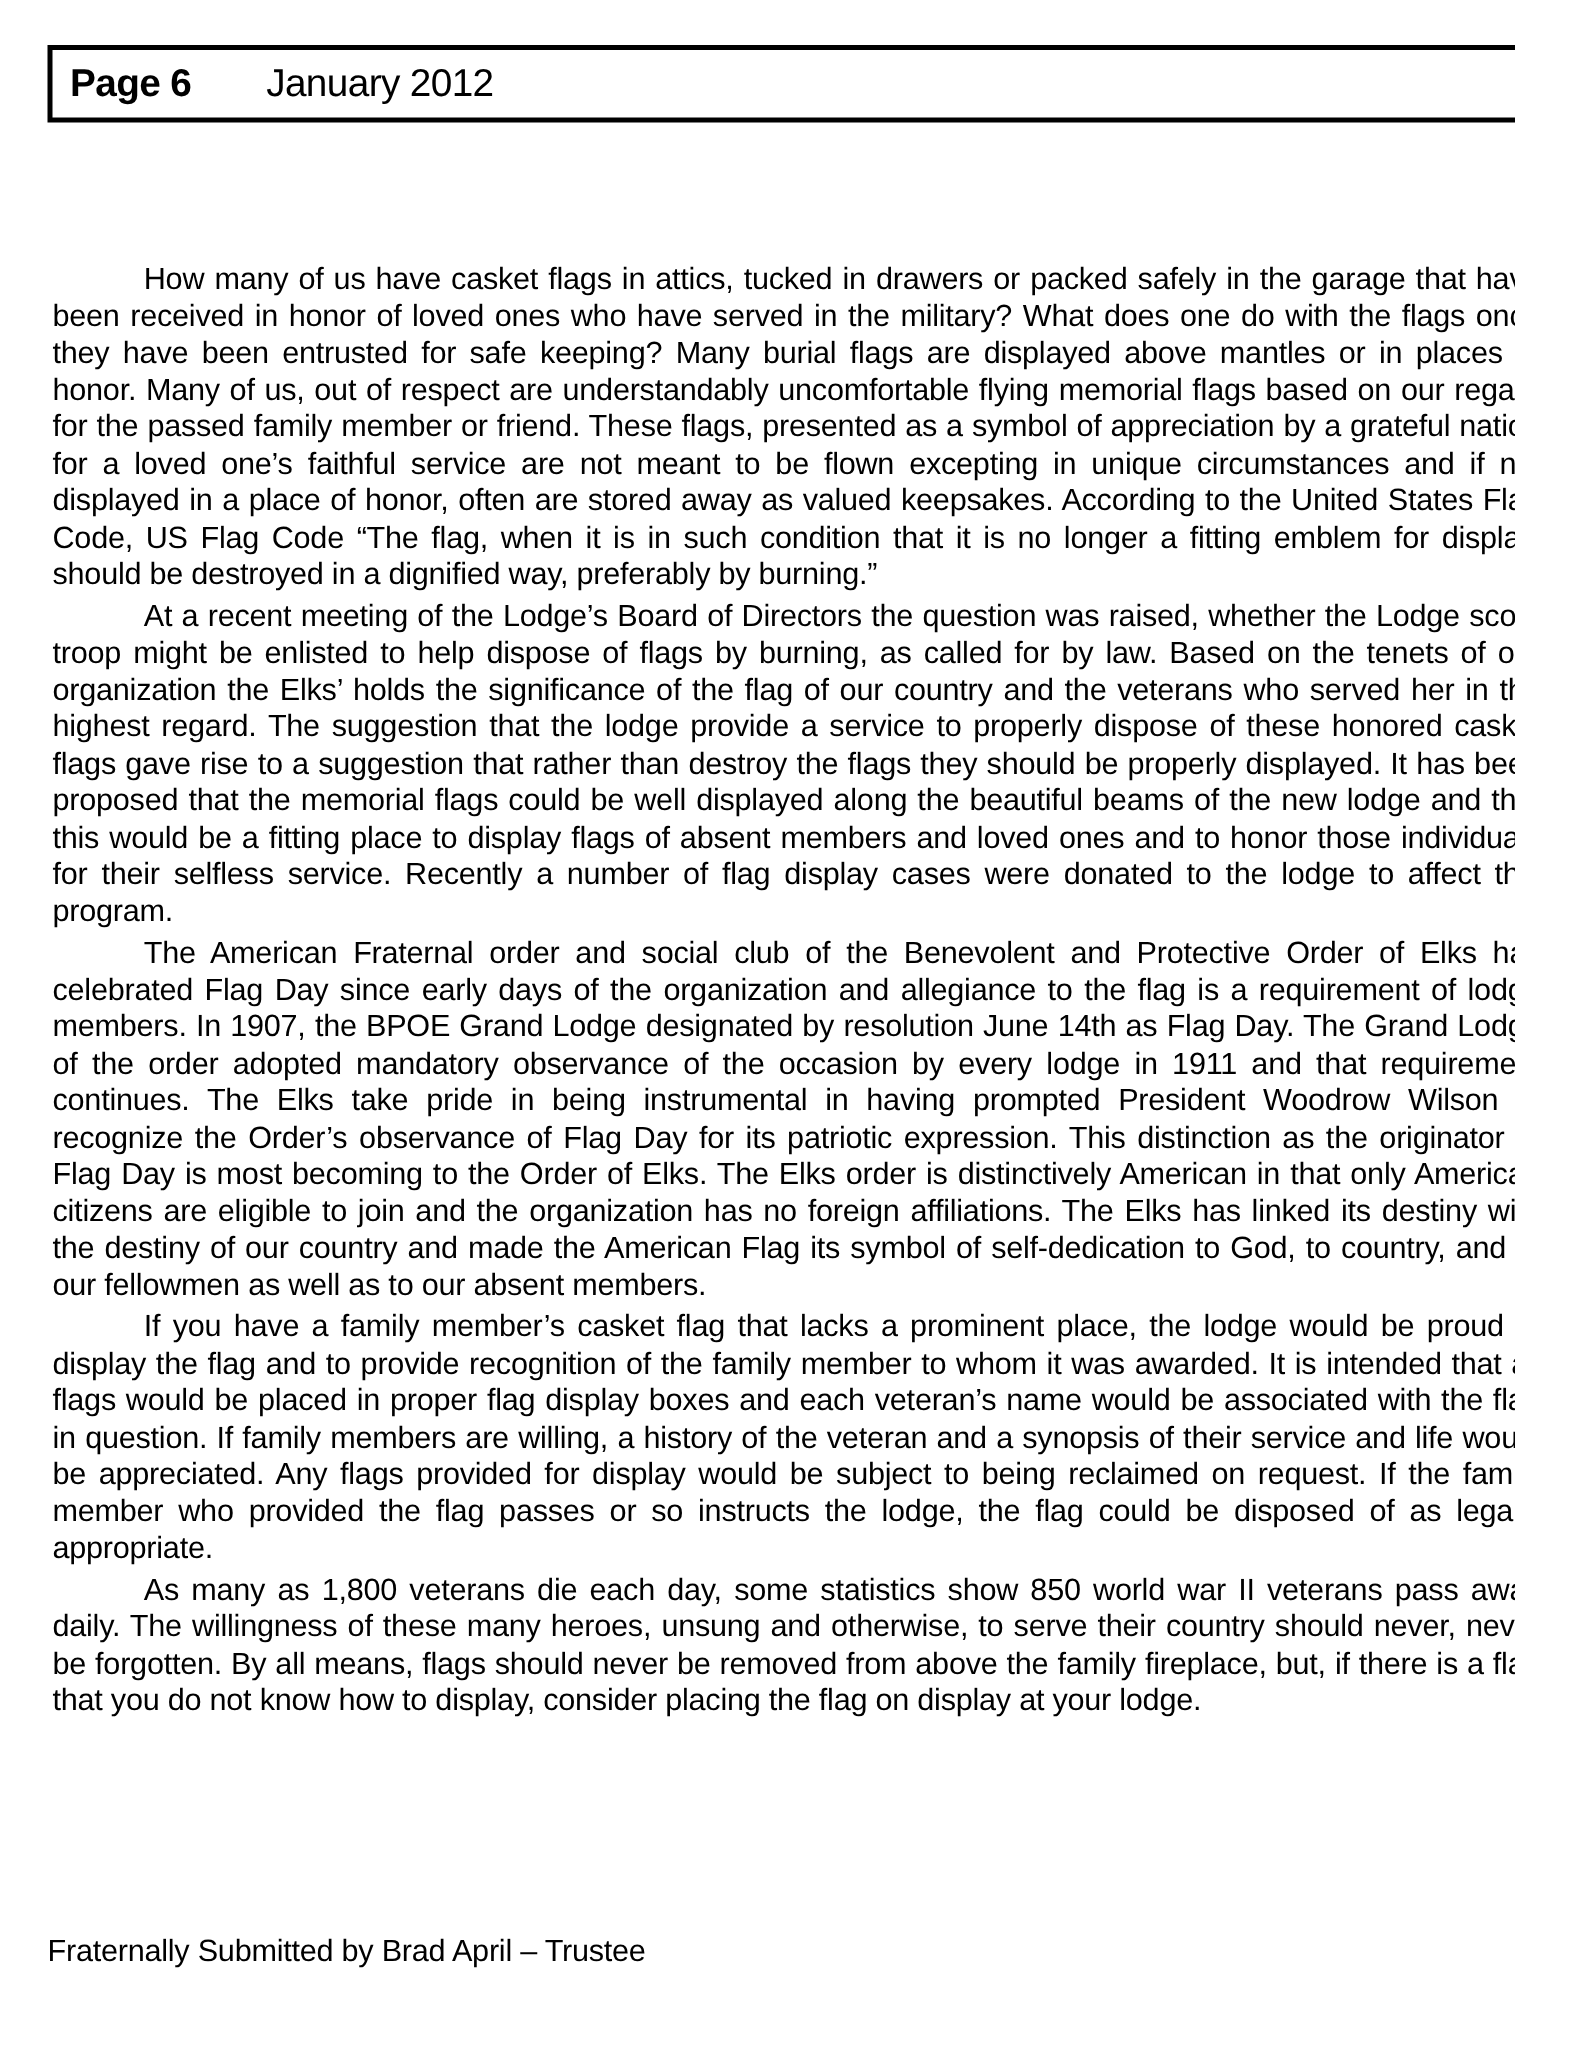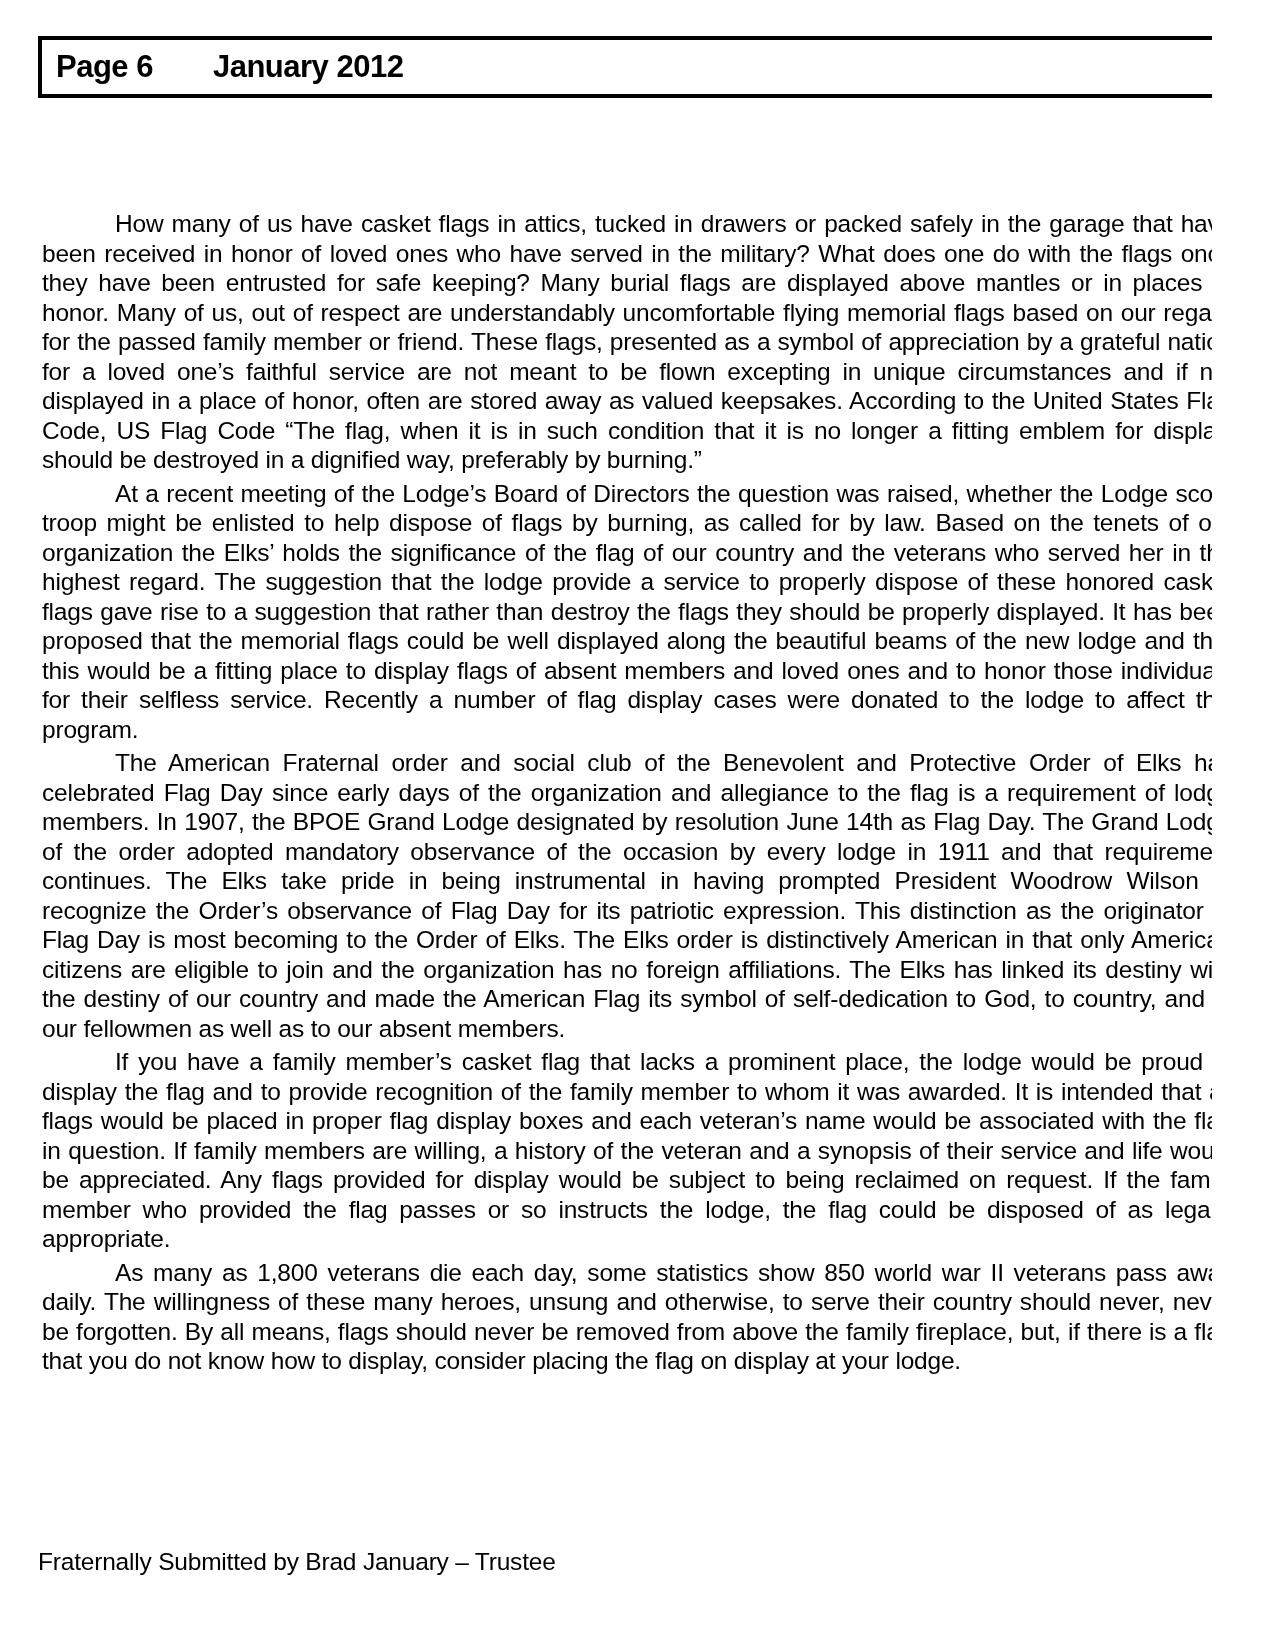--- a/index.html
+++ b/index.html
@@ -26,21 +26,21 @@
     background: #ffffff;
   }
   .header-box .page-num {
     font-weight: bold;
     font-size: 31px;
     margin-left: 14px;
     letter-spacing: -0.5px;
     white-space: nowrap;
   }
   .header-box .date {
-    font-weight: bold;
+    font-weight: normal;
     font-size: 31px;
     margin-left: 60px;
     letter-spacing: -0.5px;
     white-space: nowrap;
   }
   .title {
     position: absolute;
     left: 0;
     top: 100px;
     width: 100%;
@@ -102,15 +102,15 @@
 
 
   <div class="article">
     <p>How many of us have casket flags in attics, tucked in drawers or packed safely in the garage that have been received in honor of loved ones who have served in the military?  What does one do with the flags once they have been entrusted for safe keeping?   Many burial flags are displayed above mantles or in places of honor. Many of us, out of respect are understandably uncomfortable flying memorial flags based on our regard for the passed family member or friend.   These flags,  presented as a symbol of appreciation by a grateful nation for a loved one’s faithful service are not meant to be flown excepting in unique circumstances and if not displayed in a place of honor, often are stored away as valued keepsakes.  According to the United States Flag Code, US Flag Code “The flag, when it is in such condition that it is no longer a fitting emblem for display, should be destroyed in a dignified way, preferably by burning.”</p>
     <p>At a recent meeting of the Lodge’s Board of Directors the question was raised, whether the Lodge scout troop might be enlisted to help dispose of flags by burning, as called for by law.  Based on the tenets of our organization the Elks’ holds the significance of the flag of our country and the veterans who served her in the highest regard.  The suggestion that the lodge provide a service to properly dispose of these honored casket flags gave rise to a suggestion that rather than destroy the flags they should be properly displayed.  It has been proposed that the memorial flags could be well displayed along the beautiful beams of the new lodge and that this would be a fitting place to display flags of absent members and loved ones and to honor those individuals for their selfless service.  Recently a number of flag display cases were donated to the lodge to affect this program.</p>
     <p>The American Fraternal order and social club of the Benevolent and Protective Order of Elks has celebrated Flag Day since early days of the organization and allegiance to the flag is a requirement of lodge members.  In 1907, the BPOE Grand Lodge designated by resolution June 14th as Flag Day. The Grand Lodge of the order adopted mandatory observance of the occasion by every lodge in 1911 and that requirement continues.  The Elks take pride in being instrumental in having prompted President Woodrow Wilson to recognize the Order’s observance of Flag Day for its patriotic expression. This distinction as the originator of Flag Day is most becoming to the Order of Elks.  The Elks order is distinctively American in that only American citizens are eligible to join and the organization has no foreign affiliations.  The Elks has linked its destiny with the destiny of our country and made the American Flag its symbol of self-dedication to God, to country, and to our fellowmen as well as to our absent members.</p>
     <p>If you have a family member’s casket flag that lacks a prominent place, the lodge would be proud to display the flag and to provide recognition of the family member to whom it was awarded.  It is intended that all flags would be placed in proper flag display boxes and each veteran’s name would be associated with the flag in question.  If family members are willing, a history of the veteran and a synopsis of their service and life would be appreciated.  Any flags provided for display would be subject to being reclaimed on request.  If the family member who provided the flag passes or so instructs the lodge, the flag could be disposed of as legally appropriate.</p>
     <p>As many as 1,800 veterans die each day, some statistics show 850 world war II veterans pass away daily.  The willingness of these many heroes, unsung and otherwise, to serve their country should never, never be forgotten.  By all means, flags should never be removed from above the family fireplace, but, if there is a flag that you do not know how to display, consider placing the flag on display at your lodge.</p>
   </div>
 
-  <p class="signature">Fraternally Submitted by Brad January – Trustee</p>
+  <p class="signature">Fraternally Submitted by Brad April – Trustee</p>
 
 </div>
 
 </body></html>

